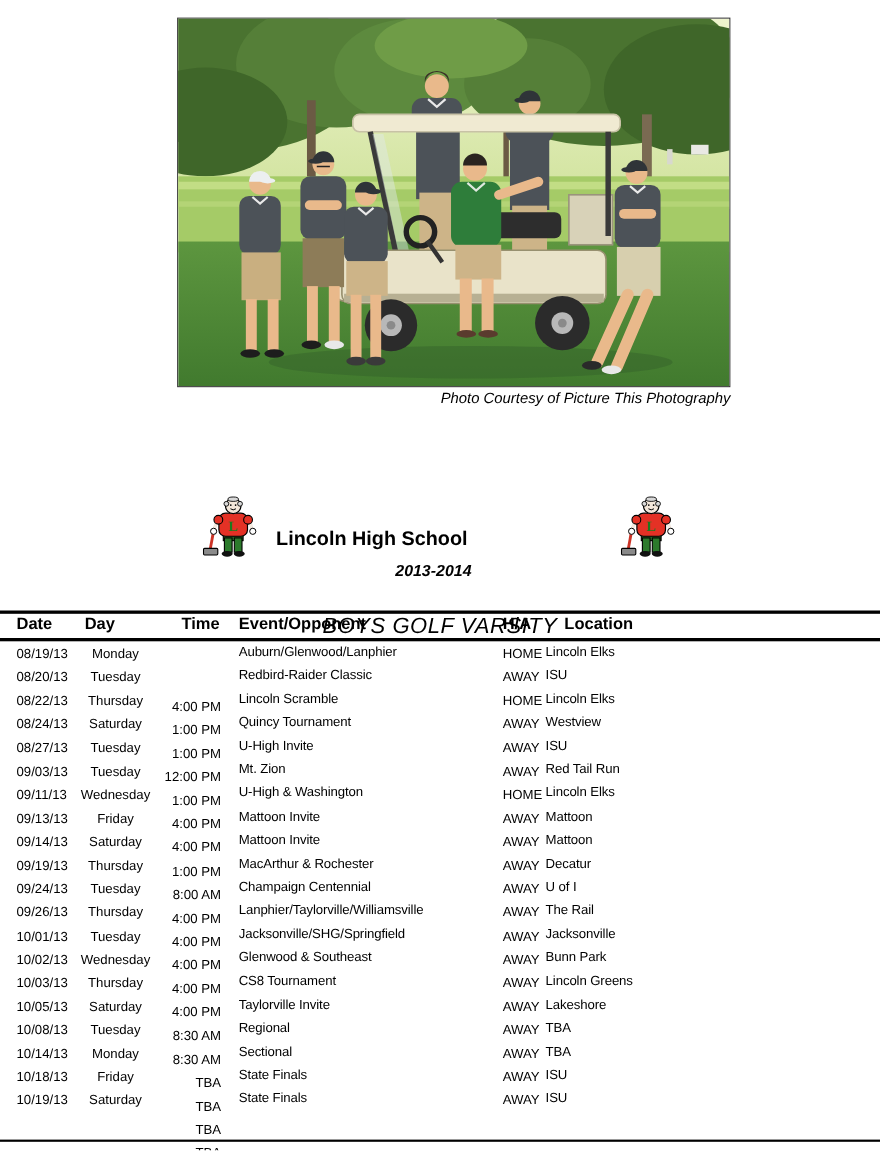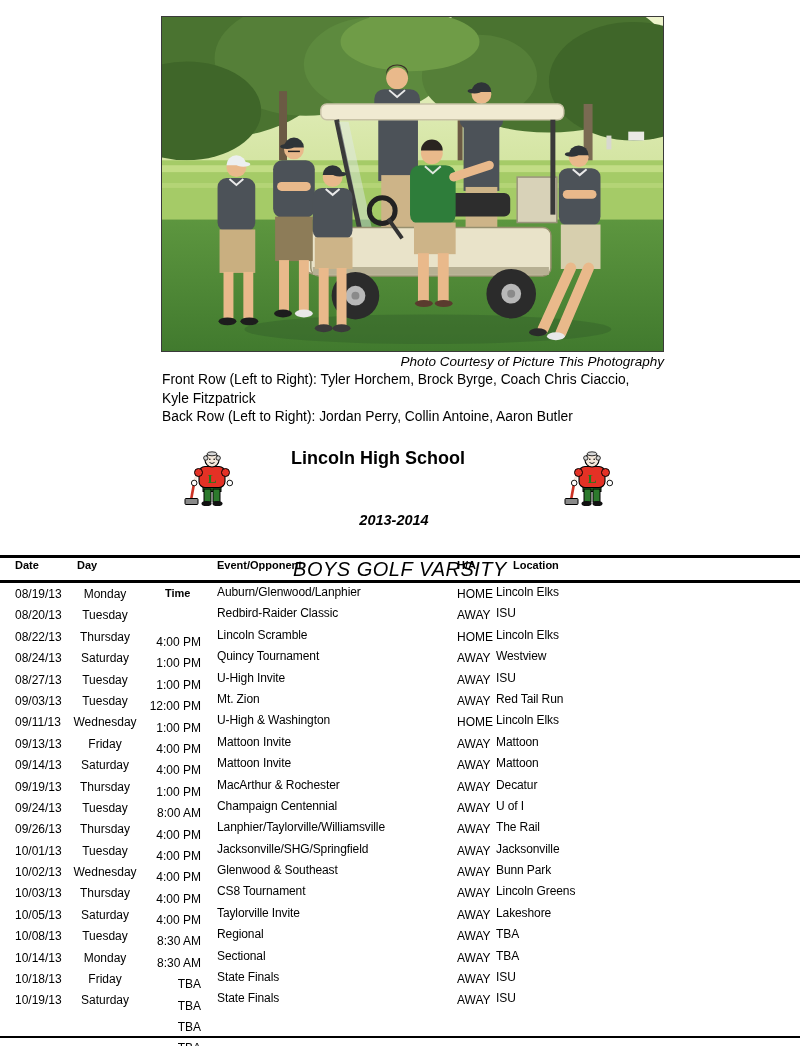--- a/index.html
+++ b/index.html
@@ -10,34 +10,34 @@
   }
   
   .photo{position:absolute;left:161px;top:16px;width:503px;height:336px;border:1px solid #3a3a3a;box-sizing:border-box;}
   .photo svg{display:block;width:100%;height:100%;}
   .photo-credit{position:absolute;left:161px;top:353px;width:503px;text-align:right;font-style:italic;font-size:13.5px;line-height:17px;}
   .roster{position:absolute;left:162px;top:371px;width:520px;font-size:13.8px;line-height:18.5px;}
   
   .mascot{position:absolute;top:451px;width:56px;height:58px;}
   .mascot.left{left:184px;}
   .mascot.right{left:564px;}
-  .school{position:absolute;left:0;top:448px;width:676px;text-align:center;font-size:18px;font-weight:bold;margin-left:40px;}
+  .school{position:absolute;left:0;top:479px;width:676px;text-align:center;font-size:18px;font-weight:bold;}
   .event-schedule{position:absolute;left:0;top:474px;width:800px;text-align:center;font-size:21px;font-weight:bold;letter-spacing:.5px;}
   .season{position:absolute;left:0;top:512px;width:788px;text-align:center;font-size:14.5px;font-weight:bold;font-style:italic;}
   .team{position:absolute;left:0;top:527px;width:800px;text-align:center;font-size:20px;font-style:italic;letter-spacing:.5px;margin-top:31px;}
   
   .rule1{position:absolute;left:0;top:555px;width:800px;height:3px;background:#000;}
   .rule2{position:absolute;left:0;top:580px;width:800px;height:2.5px;background:#000;}
   .rule-bottom{position:absolute;left:0;top:1036px;width:800px;height:2px;background:#000;}
   
-  .thead{position:absolute;left:0;top:559px;width:800px;height:20px;font-size:11px;font-weight:bold;}
+  .thead{position:absolute;left:0;top:559px;width:800px;height:20px;font-size:15px;font-weight:bold;}
   .thead span{position:absolute;top:0;white-space:nowrap;}
   .h-date{left:15px;}
   .h-day{left:77px;}
-  .h-time{left:165px;margin-top:28px;}
+  .h-time{left:165px;}
   .h-event{left:217px;}
   .h-ha{left:457px;}
   .h-loc{left:513px;}
   .rows{position:absolute;left:0;top:584px;width:800px;}
   .row{position:relative;height:21.4px;}
   .cell{position:absolute;top:0;font-size:12px;line-height:21.4px;white-space:nowrap;}
   .c-date{left:15px;}
   .c-day{left:55px;width:100px;text-align:center;}
   .c-time{left:135px;width:66px;text-align:right;margin-top:48px;}
   .c-event{left:217px;transform:translateY(-2px);letter-spacing:-0.1px;}
@@ -217,25 +217,20 @@
         <line x1="412" y1="254" x2="384" y2="316" stroke="#e9b98b" stroke-width="11" stroke-linecap="round"></line>
         <line x1="430" y1="254" x2="402" y2="320" stroke="#e9b98b" stroke-width="11" stroke-linecap="round"></line>
         <ellipse cx="379" cy="319" rx="9" ry="4" fill="#2a2a2a"></ellipse>
         <ellipse cx="397" cy="323" rx="9" ry="4" fill="#e8e8e8"></ellipse>
       </g>
     </svg>
   </div>
 
   <div class="photo-credit">Photo Courtesy of Picture This Photography</div>
 
-  <div class="roster">
-    <div>Front Row (Left to Right): Tyler Horchem, Brock Byrge, Coach Chris Ciaccio,</div>
-    <div>Kyle Fitzpatrick</div>
-    <div>Back Row (Left to Right): Jordan Perry, Collin Antoine, Aaron Butler</div>
-  </div>
 
   <svg class="mascot left" viewBox="0 0 56 58">
       <use href="#railman"></use>
     </svg>
   <svg class="mascot right" viewBox="0 0 56 58">
       <use href="#railman"></use>
     </svg>
 
   <div class="school">Lincoln High School</div>
   <div class="season">2013-2014</div>

